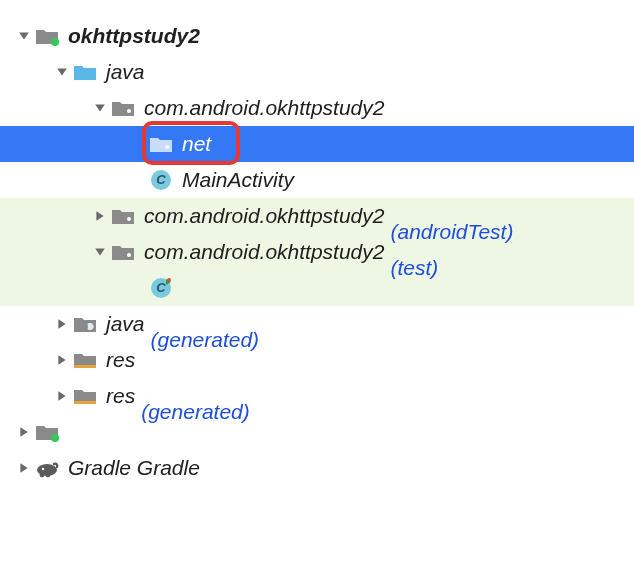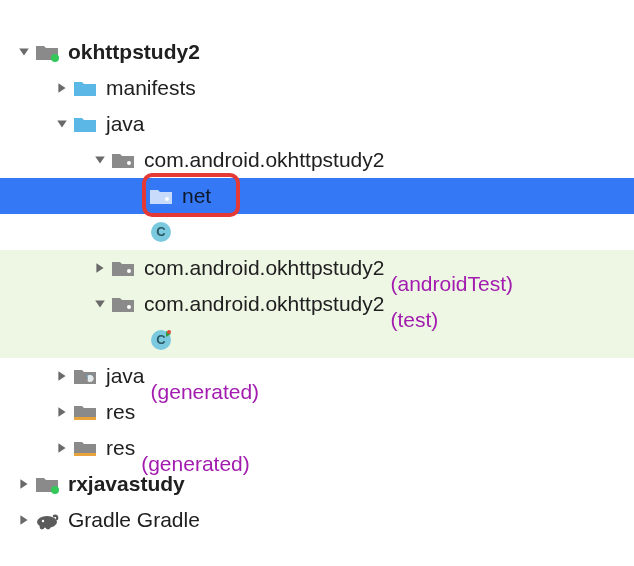--- a/index.html
+++ b/index.html
@@ -5,21 +5,21 @@
   * { box-sizing: border-box; margin: 0; padding: 0; }
   body {
     font-family: -apple-system, BlinkMacSystemFont, "Segoe UI", Arial, sans-serif;
     font-size: 21px;
     background: #ffffff;
     width: 634px;
     height: 566px;
     overflow: hidden;
     user-select: none;
   }
-  .tree { padding-top: 20px; }
+  .tree { padding-top: 4px; font-style: italic; }
   .row {
     display: flex;
     align-items: center;
     height: 36px;
     white-space: nowrap;
   }
   .row.selected { background: #3478F6; color: #ffffff; }
   .row.test-shade { background: #eef7e4; }
   .indent { display: inline-block; }
   .disclosure {
@@ -32,23 +32,23 @@
   .disclosure svg { display: block; }
   .spacer-no-disclosure { width: 20px; display:inline-block; }
   .icon {
     width: 26px;
     display: inline-flex;
     justify-content: center;
     align-items: center;
     margin-right: 8px;
   }
   .label { font-weight: 400; color: #202020; }
-  .row.selected .label { color: #0f172a; }
+  .row.selected .label { color: #ffffff; }
   .label.bold { font-weight: 700; }
-  .suffix { color: #a21caf; margin-left: 6px; margin-top: 32px; }
+  .suffix { color: #1d4ed8; margin-left: 6px; margin-top: 32px; }
   .highlight-box {
     position: absolute;
     border: 4px solid #e53935;
     border-radius: 10px;
     pointer-events: none;
   }
   
   .fld-module { fill: #8a8a8a; }
   .fld-src    { fill: #5bb7e6; }
   .fld-pkg    { fill: #8a8a8a; }
@@ -85,34 +85,20 @@
     </span>
     <span class="icon">
       <svg width="24" height="20" viewBox="0 0 24 20">
         <path class="fld-module" d="M1 4 L9 4 L11 6 L23 6 L23 18 L1 18 Z"></path>
         <circle class="green-dot" cx="20" cy="16" r="4"></circle>
       </svg>
     </span>
     <span class="label bold">okhttpstudy2</span>
   </div>
 
-  <div class="row">
-    <span class="indent" style="width:52px"></span>
-    <span class="disclosure">
-      <svg width="12" height="12" viewBox="0 0 10 10">
-          <path d="M2 1 L8 5 L2 9 Z" fill="currentColor"></path>
-        </svg>
-    </span>
-    <span class="icon">
-      <svg width="24" height="20" viewBox="0 0 24 20">
-          <path class="fld-src" d="M1 4 L9 4 L11 6 L23 6 L23 18 L1 18 Z"></path>
-        </svg>
-    </span>
-    <span class="label">manifests</span>
-  </div>
 
   <div class="row">
     <span class="indent" style="width:52px"></span>
     <span class="disclosure">
       <svg width="12" height="12" viewBox="0 0 10 10">
           <path d="M1 2 L9 2 L5 8 Z" fill="currentColor"></path>
         </svg>
     </span>
     <span class="icon">
       <svg width="24" height="20" viewBox="0 0 24 20">
@@ -153,20 +139,21 @@
 
   <div class="row">
     <span class="indent" style="width:128px"></span>
     <span class="spacer-no-disclosure"></span>
     <span class="icon">
       <svg width="22" height="22" viewBox="0 0 22 22">
         <circle class="class-circle" cx="11" cy="11" r="10"></circle>
         <text x="11" y="15" text-anchor="middle" font-size="13" font-family="Arial" fill="#2a5562" font-weight="600">C</text>
       </svg>
     </span>
+    <span class="label">MainActivity</span>
   </div>
 
   <div class="row test-shade">
     <span class="indent" style="width:90px"></span>
     <span class="disclosure">
       <svg width="12" height="12" viewBox="0 0 10 10">
           <path d="M2 1 L8 5 L2 9 Z" fill="currentColor"></path>
         </svg>
     </span>
     <span class="icon">
@@ -266,21 +253,20 @@
       <svg width="12" height="12" viewBox="0 0 10 10">
           <path d="M2 1 L8 5 L2 9 Z" fill="currentColor"></path>
         </svg>
     </span>
     <span class="icon">
       <svg width="24" height="20" viewBox="0 0 24 20">
         <path class="fld-module" d="M1 4 L9 4 L11 6 L23 6 L23 18 L1 18 Z"></path>
         <circle class="green-dot" cx="20" cy="16" r="4"></circle>
       </svg>
     </span>
-    <span class="label bold">rxjavastudy</span>
   </div>
 
   <div class="row">
     <span class="indent" style="width:14px"></span>
     <span class="disclosure">
       <svg width="12" height="12" viewBox="0 0 10 10">
           <path d="M2 1 L8 5 L2 9 Z" fill="currentColor"></path>
         </svg>
     </span>
     <span class="icon">

